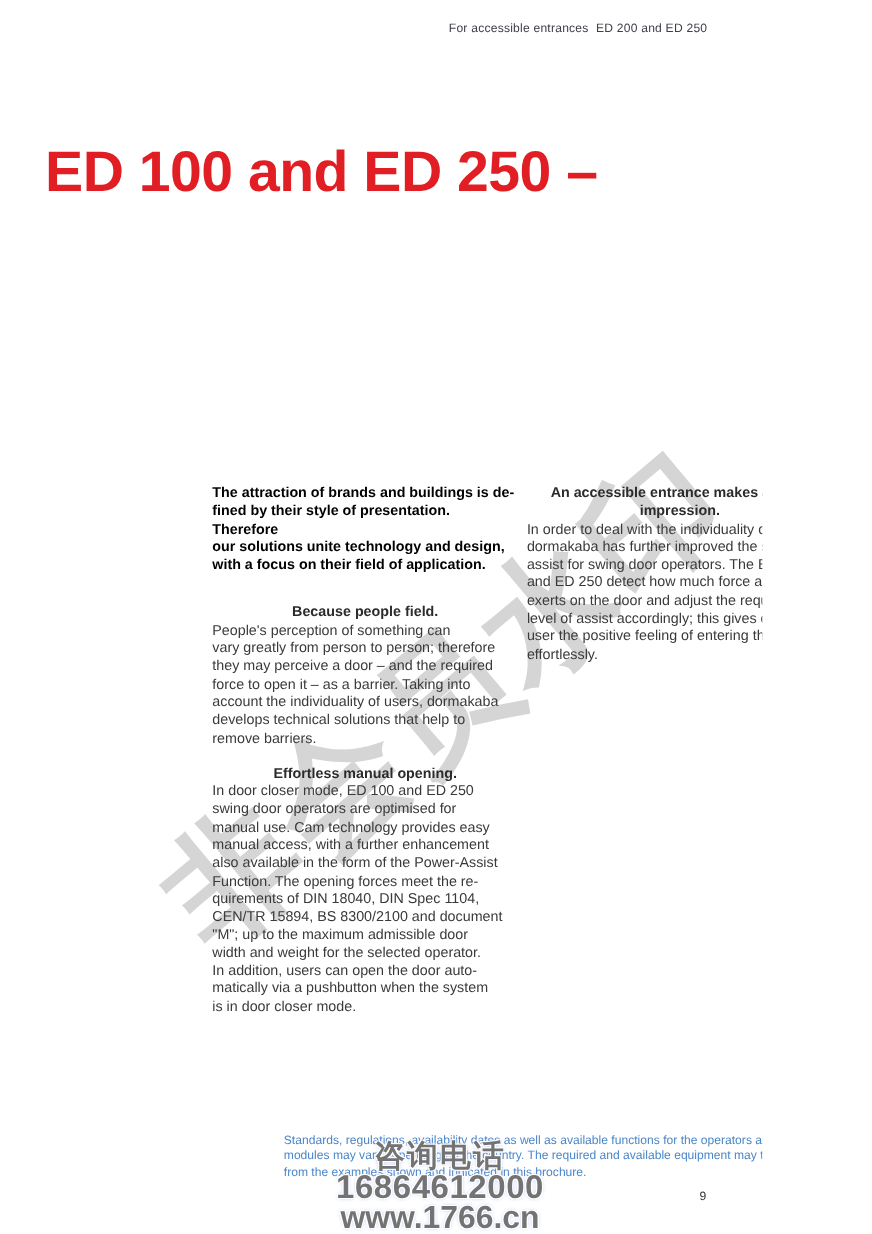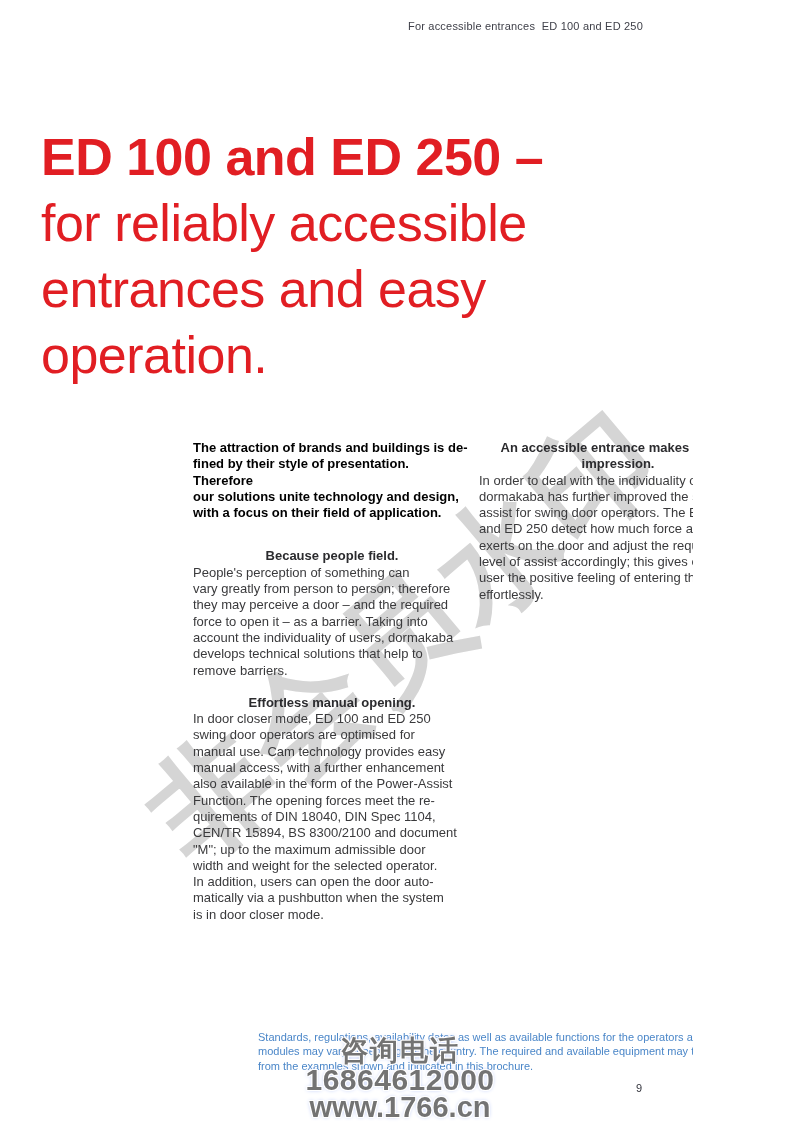--- a/index.html
+++ b/index.html
@@ -130,29 +130,26 @@
     color: #32333c;
     z-index: 3;
   }
 </style>
 </head>
 <body>
 
 <div class="page">
 
   <div class="runhead left">For accessible entrances</div>
-  <div class="runhead right">ED 100 and ED 250</div>
+  <div class="runhead right">ED 200 and ED 250</div>
 
   <div class="wm-diagonal">非会员水印</div>
 
   <h1 class="title">
     <div class="bold-line">ED 100 and ED 250 –</div>
-    <div class="light-lines">for reliably accessible
-entrances and easy
-operation.</div>
   </h1>
 
   <div class="col left">
     <p class="intro">The attraction of brands and buildings is de-
 fined by their style of presentation. Therefore
 our solutions unite technology and design,
 with a focus on their field of application.</p>
 
     <div>
       <div class="sec-heading">Because people field.</div>

